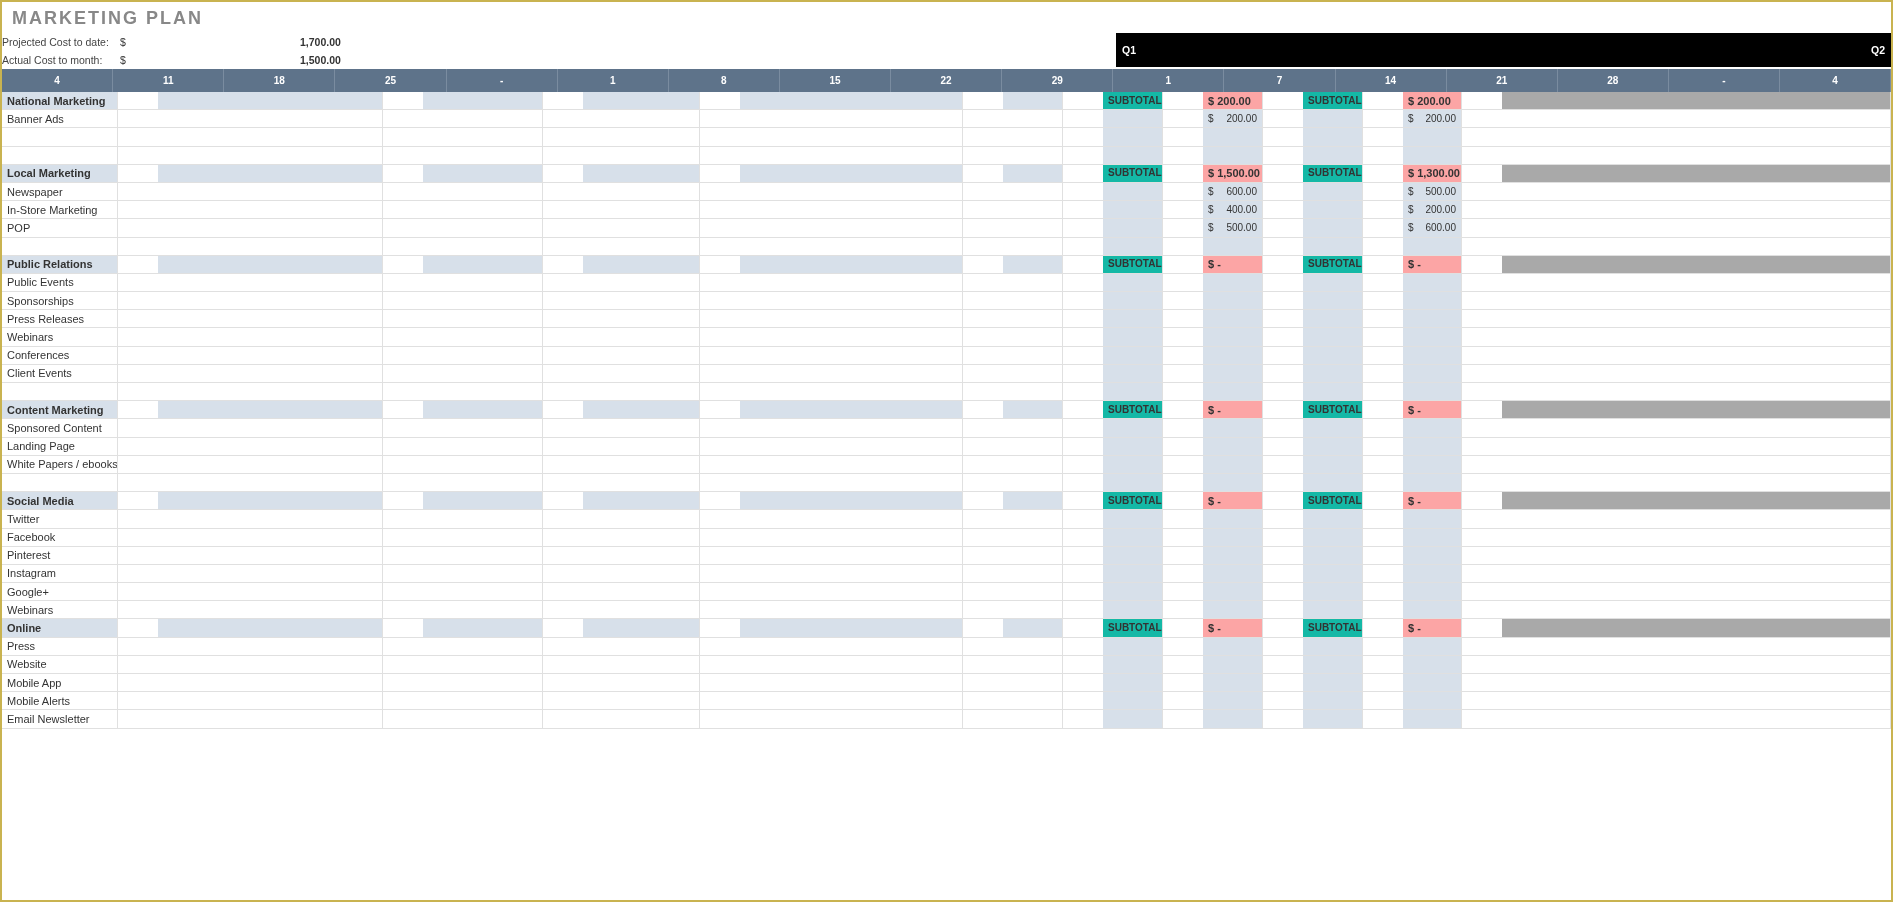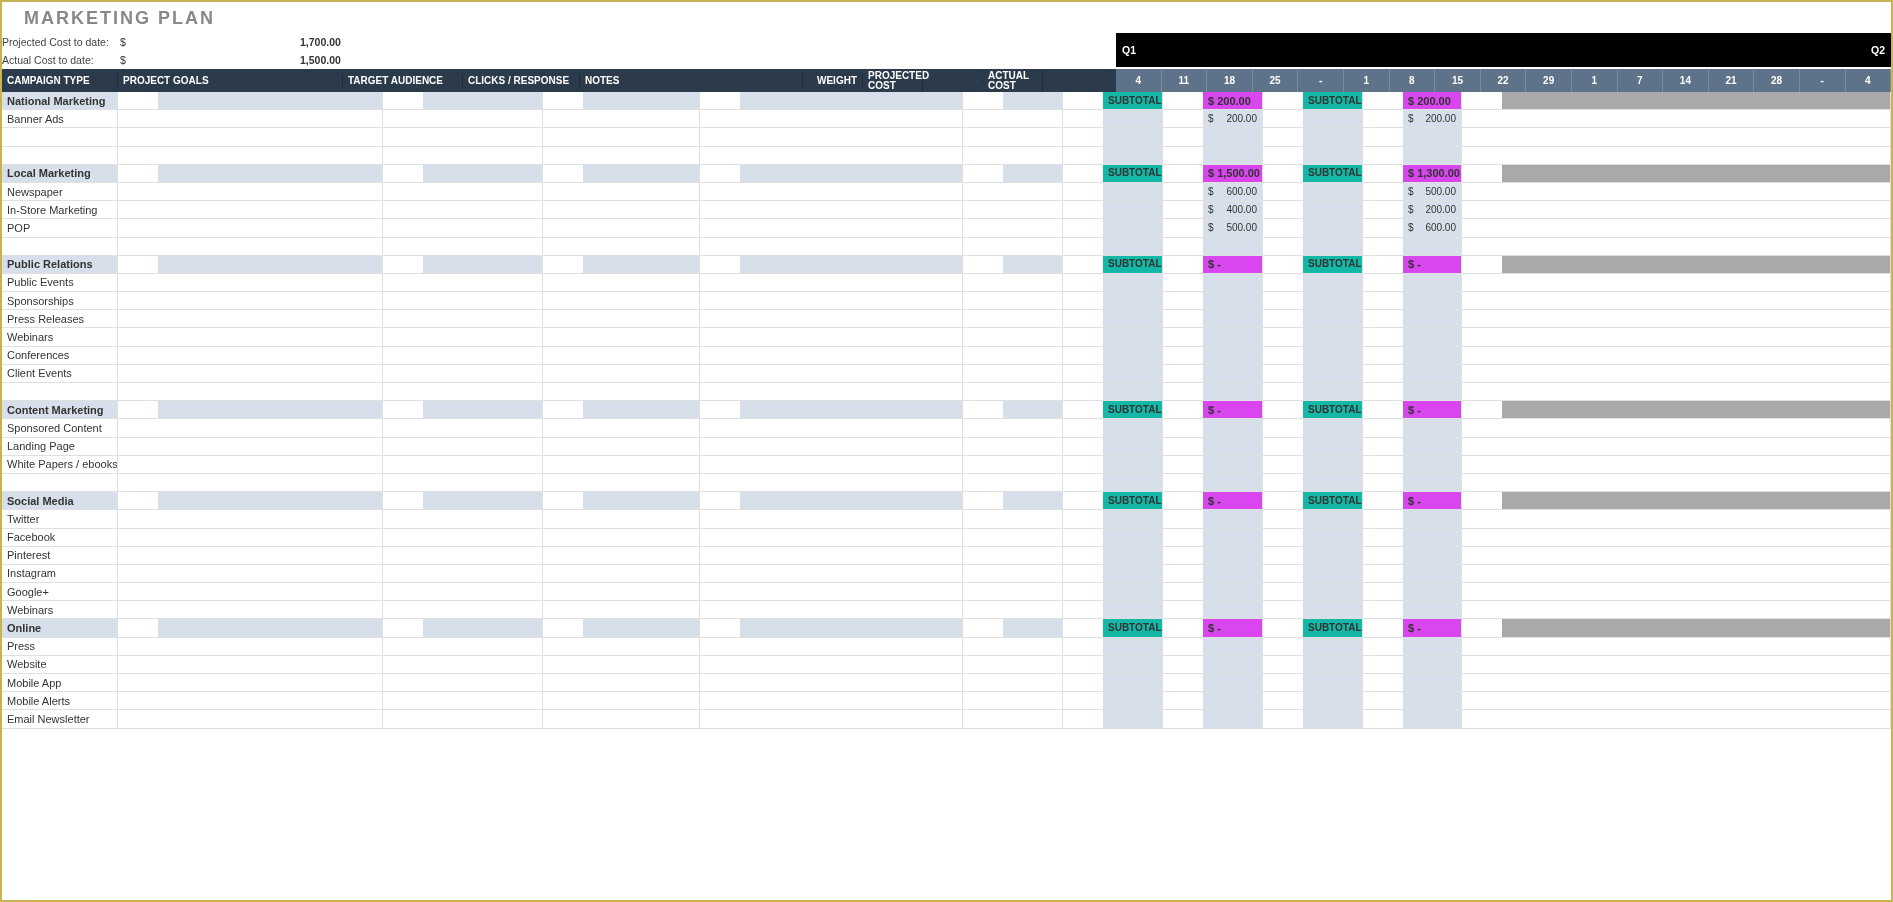--- a/index.html
+++ b/index.html
@@ -1,18 +1,18 @@
 <!DOCTYPE html>
 <html><head>
 <meta charset="utf-8">
 <style>
   * { box-sizing: border-box; margin:0; padding:0; }
   body { font-family: Arial, Helvetica, sans-serif; font-size:11px; color:#333; background:#fff; border:2px solid #c9b350; width:1893px; height:902px; overflow:hidden; }
   .wrap { display:flex; flex-direction:column; height:100%; }
-  .title-bar { padding:6px 10px 4px 22px; }
+  .title-bar { padding:6px 10px 4px 10px; }
   .title-bar h1 { font-size:18px; letter-spacing:2px; color:#888; font-weight:600; }
   .top-row { display:flex; }
   .left-header { flex:0 0 1114px; }
   .right-header { flex:1; }
   .info-line { display:flex; align-items:center; height:18px; padding-left:0; }
   .info-line .lbl { width:118px; color:#444; font-size:10.5px; }
   .info-line .sym { width:180px; font-size:10.5px; }
   .info-line .val { font-weight:600; font-size:10.5px; }
   .note { font-size:10px; font-style:italic; color:#999; padding:2px 6px; }
   .qbar { background:#000; color:#fff; font-weight:700; font-size:10.5px; padding:15px 6px; height:34px; display:flex; justify-content:space-between; align-items:center;}
@@ -23,21 +23,21 @@
   .c-camp{width:116px;} .c-goal{width:225px;} .c-aud{width:120px;} .c-click{width:117px;} .c-notes{width:223px;} .c-wt{width:60px;text-align:right;}
   .c-projlbl{width:60px;line-height:1;} .c-projv{width:60px;} .c-actlbl{width:60px;line-height:1;} .c-actv{width:59px;}
   .daybar{display:flex;background:#5e738a;}
   .daybar > div{flex:1;display:flex;align-items:center;justify-content:center;color:#fff;font-weight:700;font-size:10px;height:23px;border-right:1px solid #7a8ca0;}
   .grid{display:flex;flex-direction:column;}
   .row{display:flex;height:18.2px;border-bottom:1px solid #e0e0e0;gap:40px;}
   .row > div{border-right:1px solid #e0e0e0;padding:2px 5px;display:flex;align-items:center;white-space:nowrap;overflow:hidden;}
   .sec .c-camp, .sec .c-goal, .sec .c-aud, .sec .c-click, .sec .c-notes, .sec .c-wt { background:#d7e0ea; }
   .sec .c-camp{font-weight:700;}
   .sec .c-projlbl, .sec .c-actlbl{background:#14b8a6;font-weight:700;font-size:10px;}
-  .sec .c-projv, .sec .c-actv{background:#d946ef;font-weight:700;justify-content:space-between;}
+  .sec .c-projv, .sec .c-actv{background:#fca5a5;font-weight:700;justify-content:space-between;}
   .sec .cal{background:#a9a9a9;}
   .item .c-projlbl,.item .c-projv,.item .c-actlbl,.item .c-actv{background:#d7e0ea;}
   .item .c-projv,.item .c-actv{justify-content:space-between;font-size:10px;}
   .cal{flex:1;display:flex;padding:0!important;}
   .cal > span{flex:1;border-right:1px solid #e0e0e0;}
 </style>
 </head>
 <body>
 
 <div class="wrap">
@@ -47,46 +47,34 @@
   </div>
 
   <div class="top-row">
     <div class="left-header">
       <div class="info-line">
         <span class="lbl">Projected Cost to date:</span>
         <span class="sym">$</span>
         <span class="val">1,700.00</span>
       </div>
       <div class="info-line">
-        <span class="lbl">Actual Cost to date:</span>
+        <span class="lbl">Actual Cost to month:</span>
         <span class="sym">$</span>
         <span class="val">1,500.00</span>
       </div>
     </div>
     <div class="right-header">
       <div class="qbar">
         <span>Q1</span>
         <span>Q2</span>
       </div>
     </div>
   </div>
 
   <div style="display:flex">
-    <div class="cols" style="flex:0 0 1114px">
-      <div class="c-camp">CAMPAIGN TYPE</div>
-      <div class="c-goal">PROJECT GOALS</div>
-      <div class="c-aud">TARGET AUDIENCE</div>
-      <div class="c-click">CLICKS / RESPONSE</div>
-      <div class="c-notes">NOTES</div>
-      <div class="c-wt">WEIGHT</div>
-      <div class="c-projlbl">PROJECTED COST</div>
-      <div class="c-projv"></div>
-      <div class="c-actlbl">ACTUAL COST</div>
-      <div class="c-actv"></div>
-    </div>
     <div class="daybar" id="daybar" style="flex:1">
         <div>4</div>
         <div>11</div>
         <div>18</div>
         <div>25</div>
         <div>-</div>
         <div>1</div>
         <div>8</div>
         <div>15</div>
         <div>22</div>

